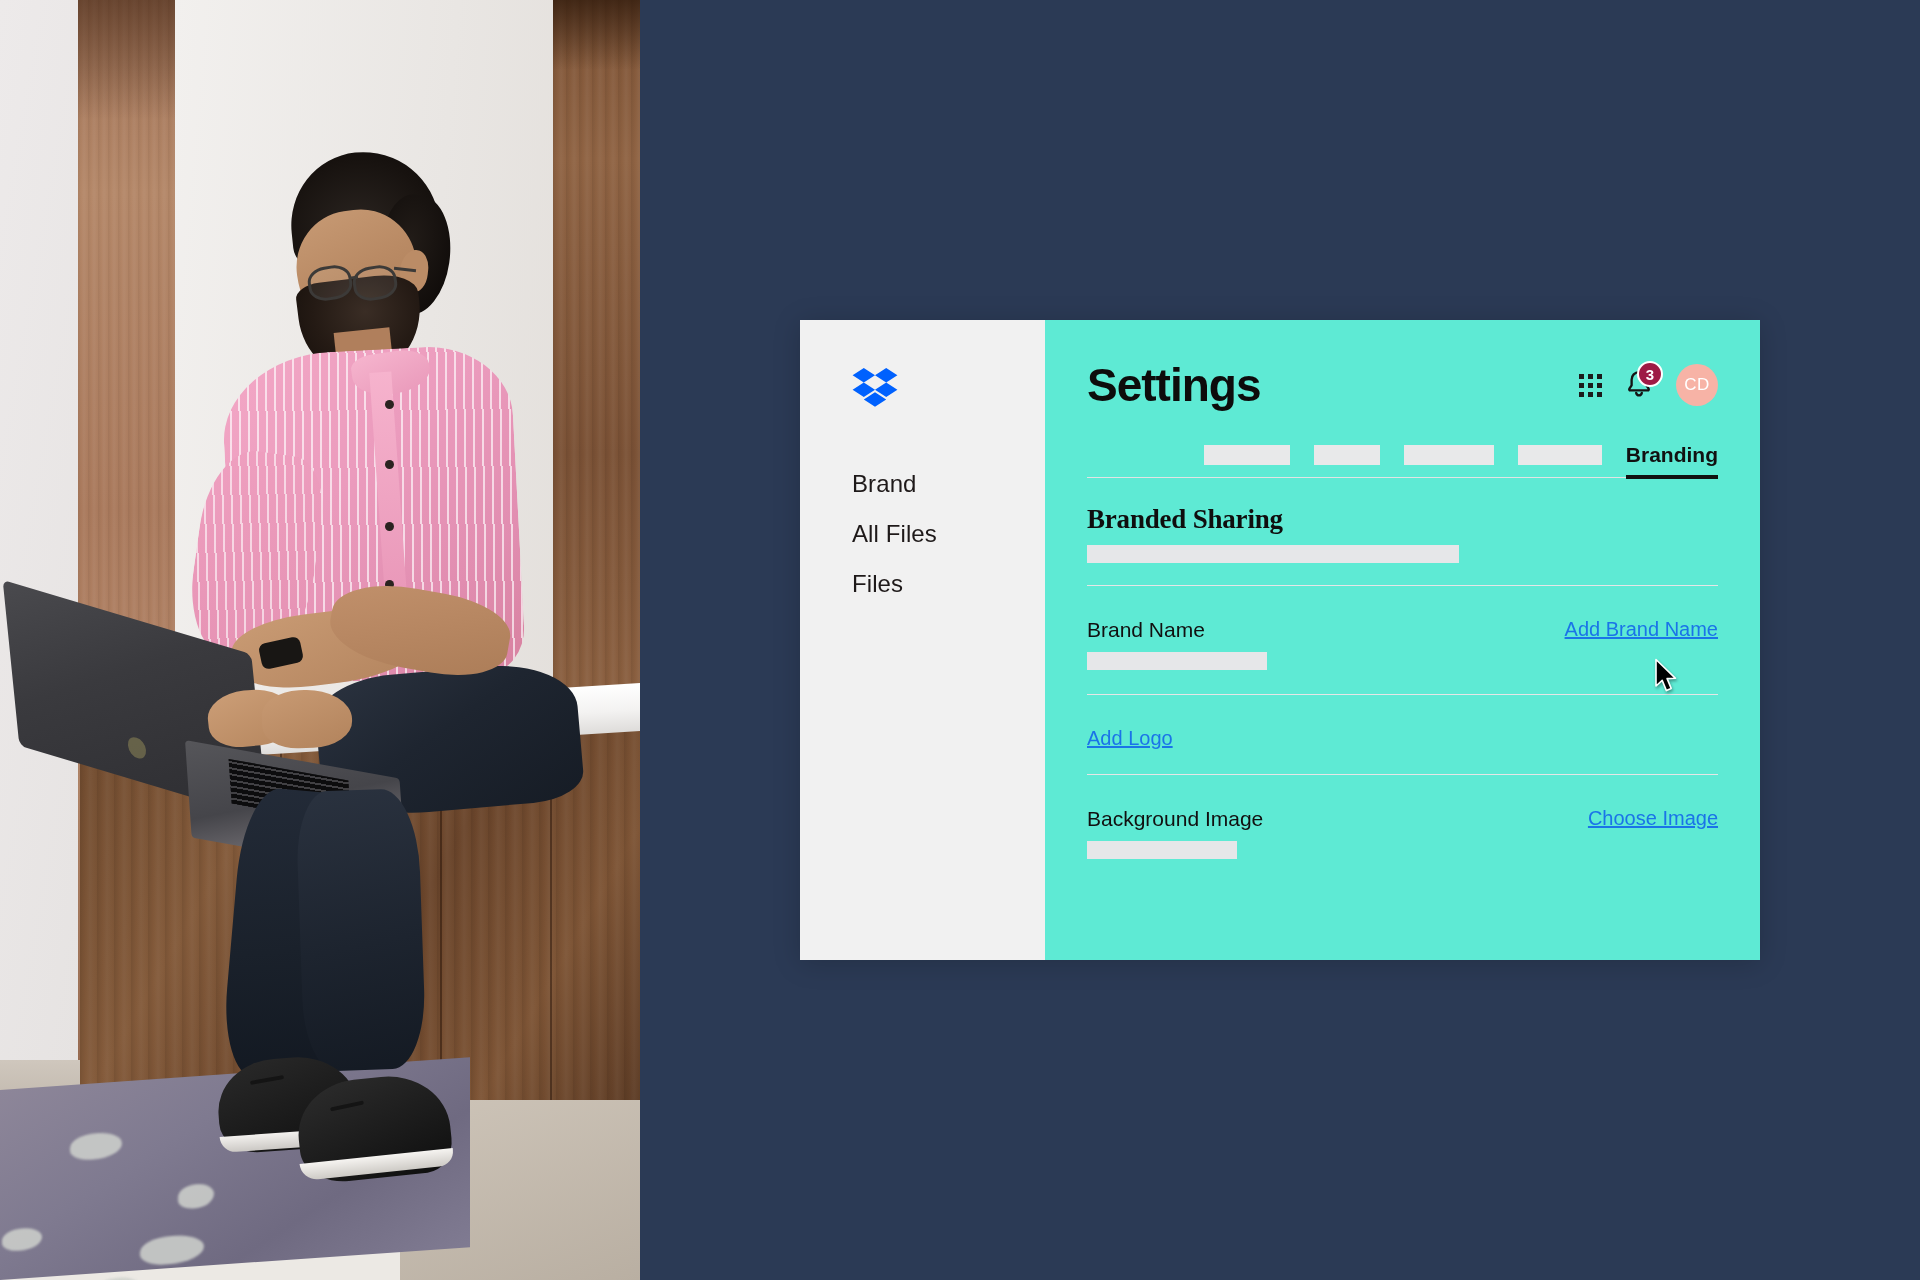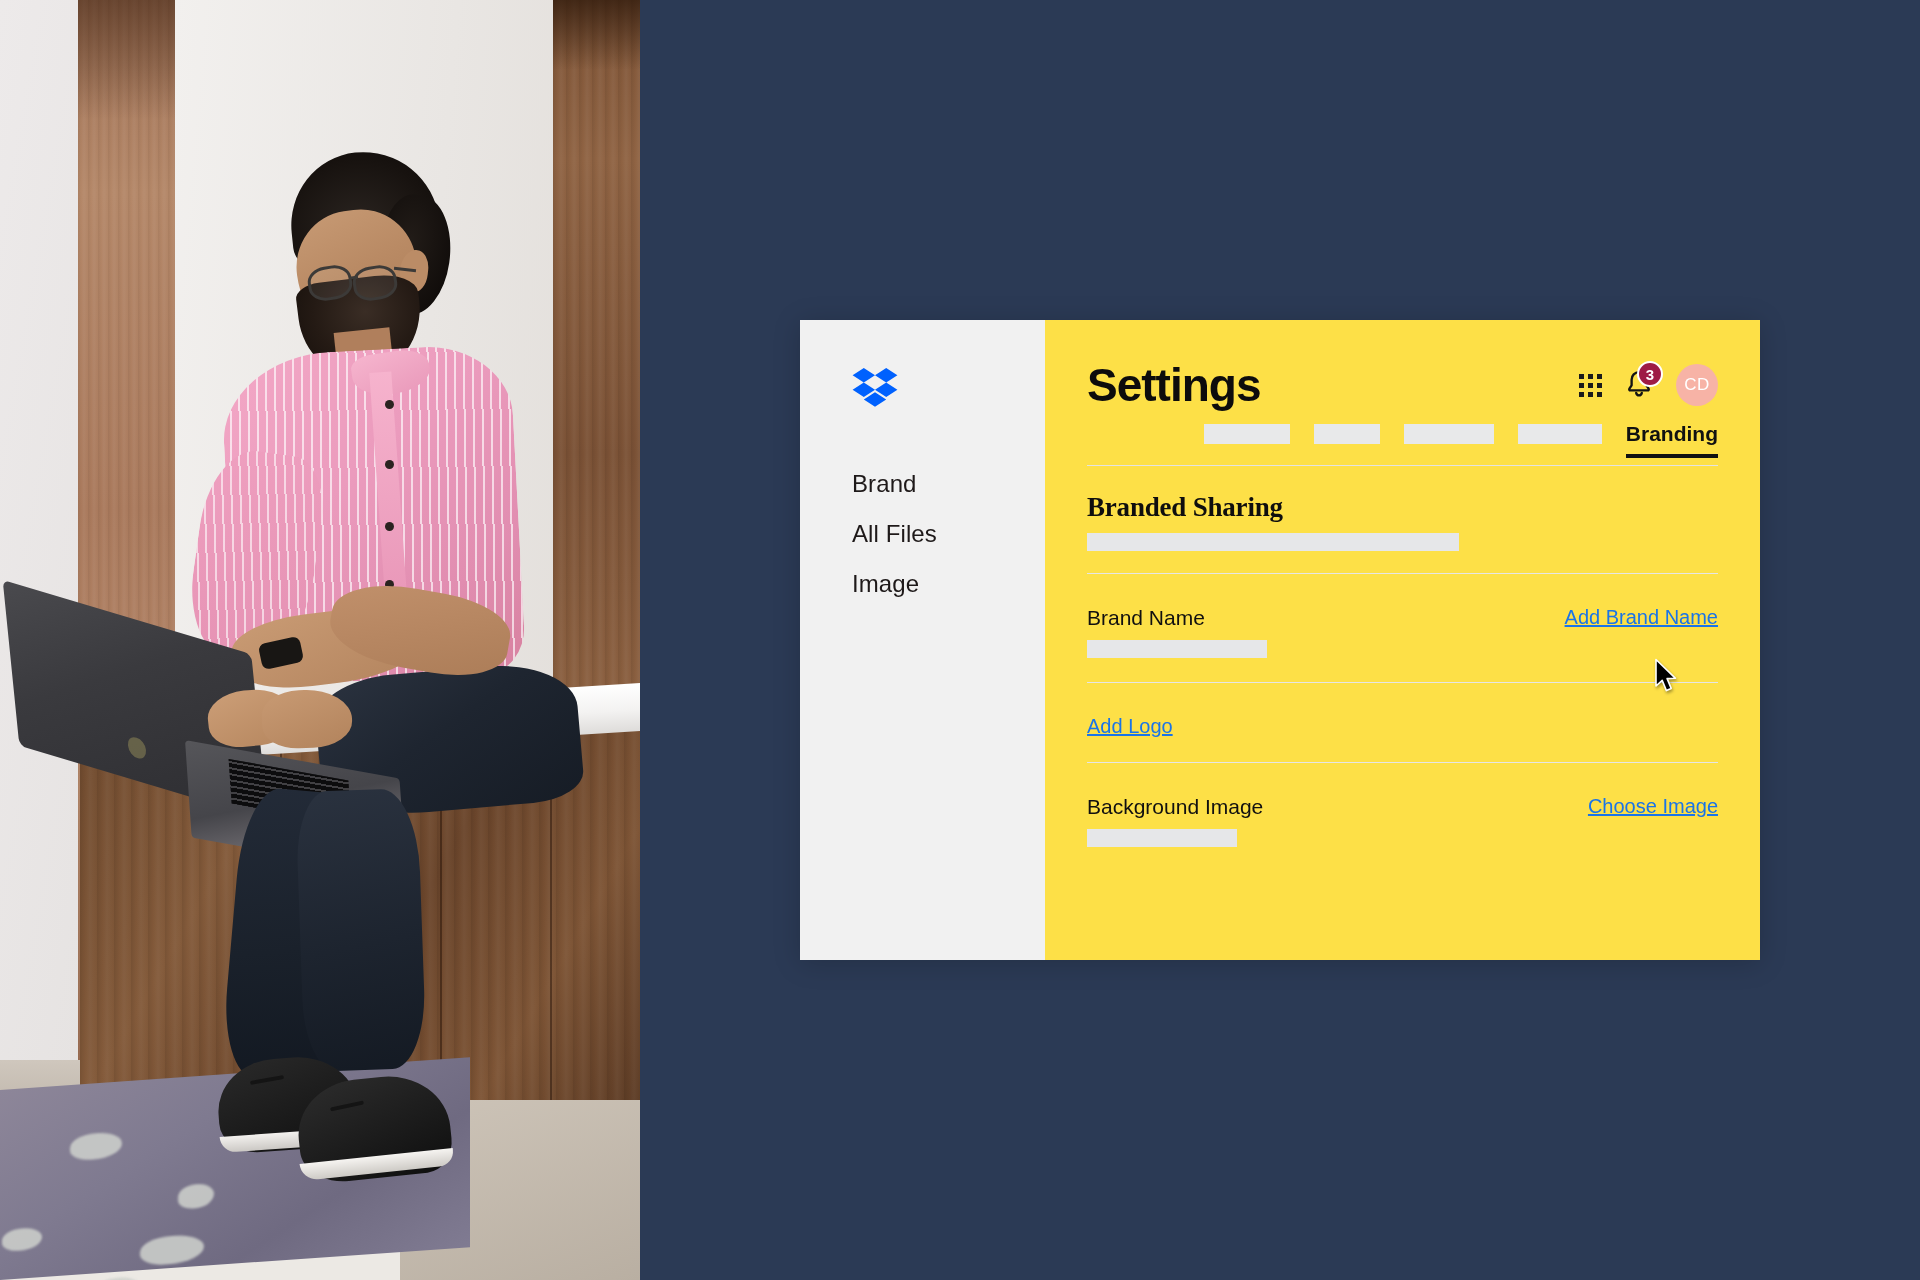--- a/index.html
+++ b/index.html
@@ -352,21 +352,21 @@
     color: #1e1919;
     line-height: 1.0;
     margin-bottom: 26px;
     cursor: pointer;
     letter-spacing: .1px;
   }
 
   
   .app-main {
     flex: 1;
-    background: #fde047;
+    background: #5eead4;
     padding: 42px 42px 0 42px;
     position: relative;
   }
   .main-head {
     display: flex;
     align-items: center;
     justify-content: space-between;
   }
   .page-title {
     font-size: 46px;
@@ -403,28 +403,28 @@
     background: #f7b3a6;
     color: #ffffff;
     font-size: 17px;
     letter-spacing: .5px;
     display: flex; align-items: center; justify-content: center;
     cursor: pointer;
   }
 
   
   .tab-bar {
-    margin-top: 16px;
+    margin-top: 28px;
     display: flex;
     align-items: flex-end;
     justify-content: flex-end;
     gap: 24px;
     border-bottom: 1px solid #e3e3e3;
     height: 42px;
-    padding-bottom: 9px;
+    padding-bottom: 0;
     text-align: right;
   }
   .tab-ghost {
     height: 20px;
     background: #e8e9ea;
     margin-bottom: 12px;
     cursor: pointer;
   }
   .tab-active {
     font-size: 21px;
@@ -557,21 +557,21 @@
 <div class="app-card">
 
   <div class="app-sidebar">
     <svg class="dbx-logo" viewBox="0 0 32 30">
       <path fill="#0061fe" d="M8 0L0 5.2l8 5.2 8-5.2L8 0zm16 0l-8 5.2 8 5.2 8-5.2L24 0zM0 15.6l8 5.2 8-5.2-8-5.2-8 5.2zm24-5.2l-8 5.2 8 5.2 8-5.2-8-5.2zM8 22.5l8 5.2 8-5.2-8-5.2-8 5.2z"></path>
     </svg>
 
     <div class="nav-list">
       <div class="nav-item">Brand</div>
       <div class="nav-item">All Files</div>
-      <div class="nav-item">Image</div>
+      <div class="nav-item">Files</div>
     </div>
   </div>
 
   <div class="app-main">
 
     <div class="main-head">
       <div class="page-title">Settings</div>
 
       <div class="head-icons">
         <div class="grid-icon">

